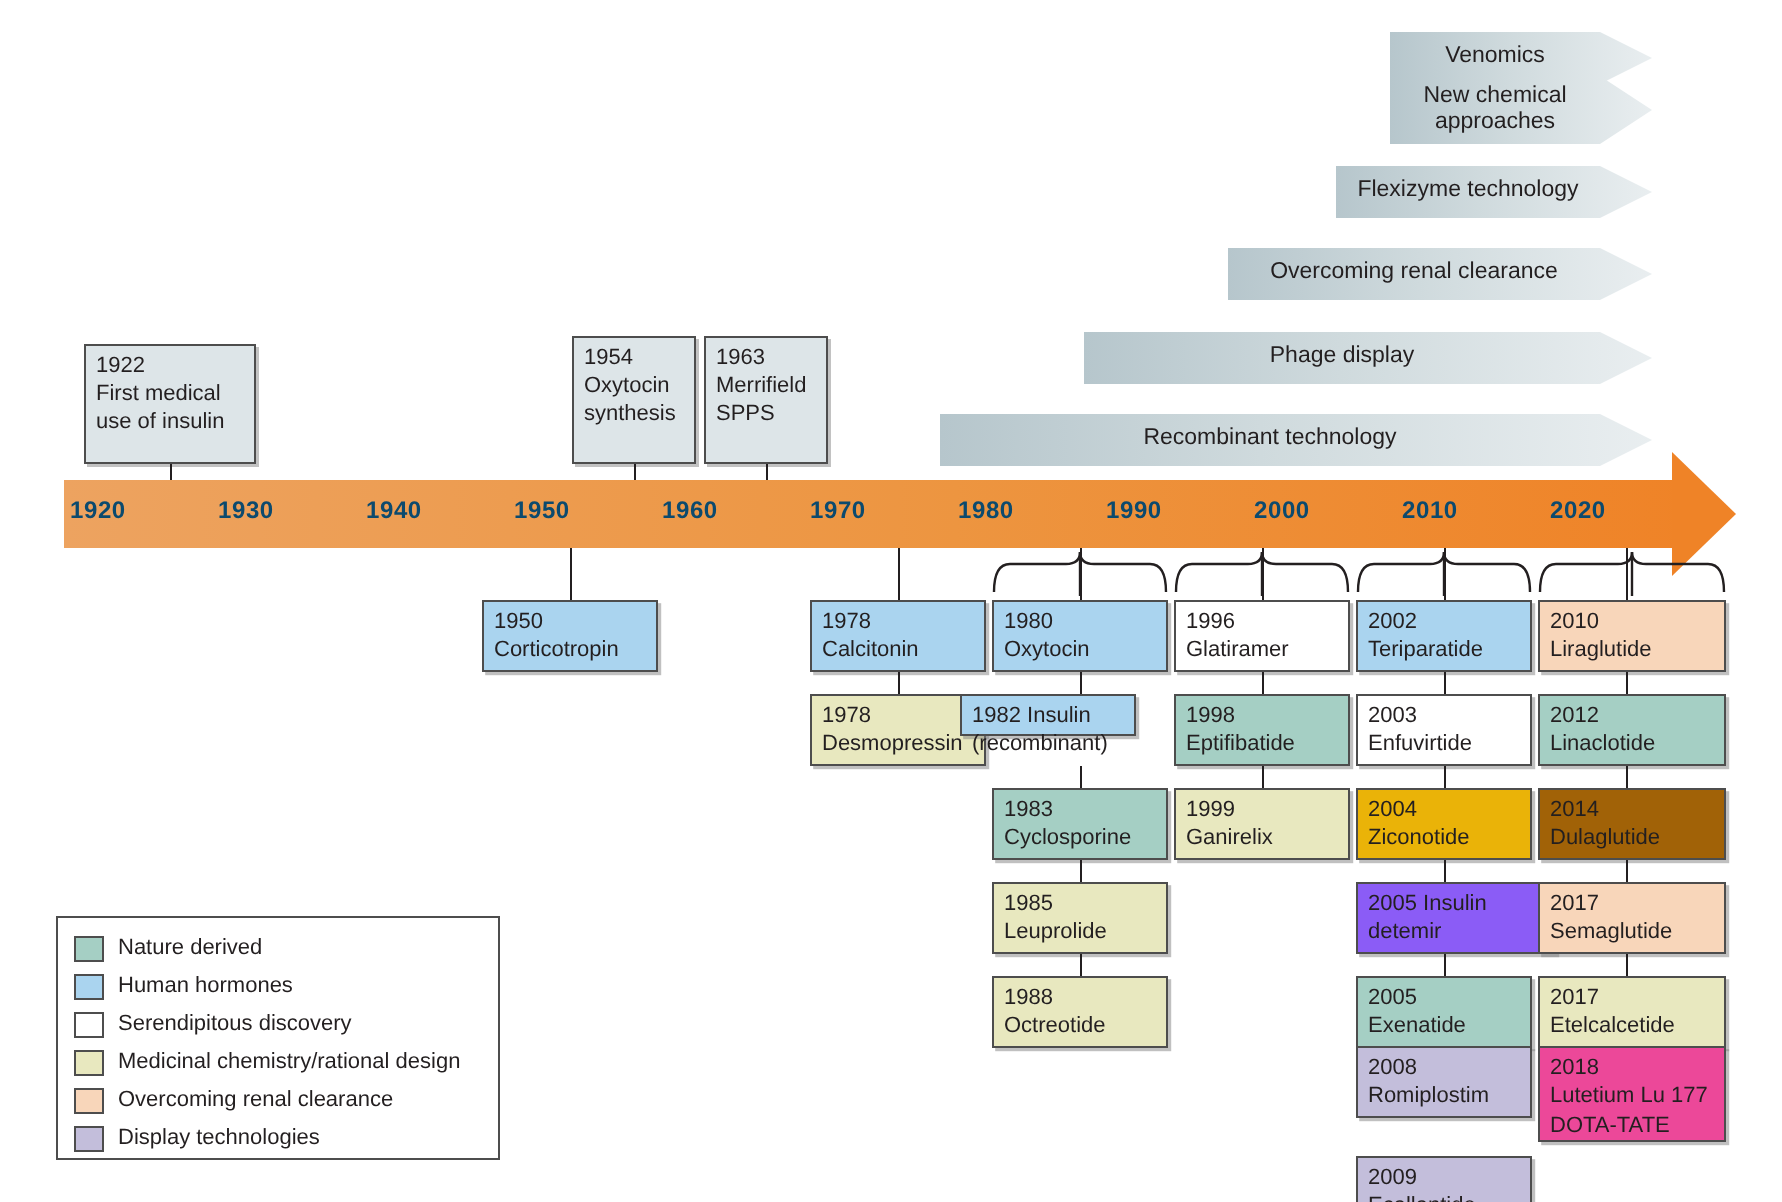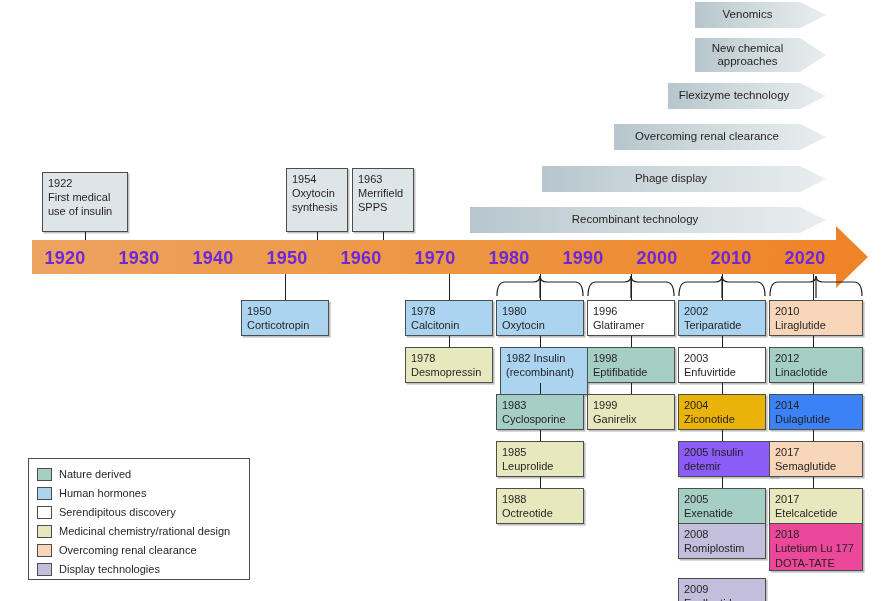--- a/index.html
+++ b/index.html
@@ -49,24 +49,23 @@
     left: 836px;
     top: 226px;
     width: 0; height: 0;
     border-top: 31px solid transparent;
     border-bottom: 31px solid transparent;
     border-left: 32px solid #ef8327;
   }
   .year-tick {
     position: absolute;
     top: 248px;
-    font-size: 18px;
+    font-size: 12px;
     font-weight: bold;
-    color: #6d28d9;
-    text-align: center;
+    color: #0c4a6e;
     width: 60px;
     letter-spacing: 0.3px;
   }
 
   
   .top-box {
     position: absolute;
     box-sizing: border-box;
     border: 1.2px solid #4d4d4d;
     background: #dde5e8;
@@ -121,21 +120,21 @@
   }
   .legend-label {
     font-size: 11px;
     white-space: nowrap;
   }
 </style>
 </head>
 <body>
 
 <div id="tech-arrows-layer">
-    <div class="tech-arrow" style="left: 695px; top: 2px; width: 131px; white-space: pre-line;">Venomics</div>
+    <div class="tech-arrow" style="left: 695px; top: 16px; width: 131px; white-space: pre-line;">Venomics</div>
     <div class="tech-arrow two-line" style="left: 695px; top: 38px; width: 131px; white-space: pre-line;">New chemical
 approaches</div>
     <div class="tech-arrow" style="left: 668px; top: 83px; width: 158px; white-space: pre-line;">Flexizyme technology</div>
     <div class="tech-arrow" style="left: 614px; top: 124px; width: 212px; white-space: pre-line;">Overcoming renal clearance</div>
     <div class="tech-arrow" style="left: 542px; top: 166px; width: 284px; white-space: pre-line;">Phage display</div>
     <div class="tech-arrow" style="left: 470px; top: 207px; width: 356px; white-space: pre-line;">Recombinant technology</div>
   </div>
 
 <div id="timeline-bar"></div>
 <div id="timeline-head"></div>
@@ -194,21 +193,21 @@
     <div class="stem" style="left: 449px; top: 274px; height: 26px;"></div>
     <div class="drug-box" style="left: 405px; top: 300px; width: 88px; height: 36px; background: rgb(170, 212, 239);">1978
 Calcitonin</div>
     <div class="stem" style="left: 449px; top: 336px; height: 11px;"></div>
     <div class="drug-box" style="left: 405px; top: 347px; width: 88px; height: 36px; background: rgb(232, 232, 191);">1978
 Desmopressin</div>
     <div class="stem" style="left: 540px; top: 274px; height: 26px;"></div>
     <div class="drug-box" style="left: 496px; top: 300px; width: 88px; height: 36px; background: rgb(170, 212, 239);">1980
 Oxytocin</div>
     <div class="stem" style="left: 540px; top: 336px; height: 11px;"></div>
-    <div class="drug-box" style="left: 500px; top: 347px; width: 88px; height: 48px; background: rgb(170, 212, 239);">1982 Insulin
+    <div class="drug-box" style="left: 480px; top: 347px; width: 88px; height: 21px; background: rgb(170, 212, 239);">1982 Insulin
 (recombinant)</div>
     <div class="stem" style="left: 540px; top: 383px; height: 11px;"></div>
     <div class="drug-box" style="left: 496px; top: 394px; width: 88px; height: 36px; background: rgb(165, 207, 196);">1983
 Cyclosporine</div>
     <div class="stem" style="left: 540px; top: 430px; height: 11px;"></div>
     <div class="drug-box" style="left: 496px; top: 441px; width: 88px; height: 36px; background: rgb(232, 232, 191);">1985
 Leuprolide</div>
     <div class="stem" style="left: 540px; top: 477px; height: 11px;"></div>
     <div class="drug-box" style="left: 496px; top: 488px; width: 88px; height: 36px; background: rgb(232, 232, 191);">1988
 Octreotide</div>
@@ -240,21 +239,21 @@
 Romiplostim</div>
     <div class="drug-box" style="left: 678px; top: 578px; width: 88px; height: 36px; background: rgb(195, 190, 219);">2009
 Ecallantide</div>
     <div class="stem" style="left: 813px; top: 274px; height: 26px;"></div>
     <div class="drug-box" style="left: 769px; top: 300px; width: 94px; height: 36px; background: rgb(248, 214, 186);">2010
 Liraglutide</div>
     <div class="stem" style="left: 813px; top: 336px; height: 11px;"></div>
     <div class="drug-box" style="left: 769px; top: 347px; width: 94px; height: 36px; background: rgb(165, 207, 196);">2012
 Linaclotide</div>
     <div class="stem" style="left: 813px; top: 383px; height: 11px;"></div>
-    <div class="drug-box" style="left: 769px; top: 394px; width: 94px; height: 36px; background: #3b82f6;">2014
+    <div class="drug-box" style="left: 769px; top: 394px; width: 94px; height: 36px; background: #a16207;">2014
 Dulaglutide</div>
     <div class="stem" style="left: 813px; top: 430px; height: 11px;"></div>
     <div class="drug-box" style="left: 769px; top: 441px; width: 94px; height: 36px; background: rgb(248, 214, 186);">2017
 Semaglutide</div>
     <div class="stem" style="left: 813px; top: 477px; height: 11px;"></div>
     <div class="drug-box" style="left: 769px; top: 488px; width: 94px; height: 36px; background: rgb(232, 232, 191);">2017
 Etelcalcetide</div>
     <div class="drug-box" style="left: 769px; top: 523px; width: 94px; height: 48px; background: #ec4899;">2018
 Lutetium Lu 177
 DOTA-TATE</div>

